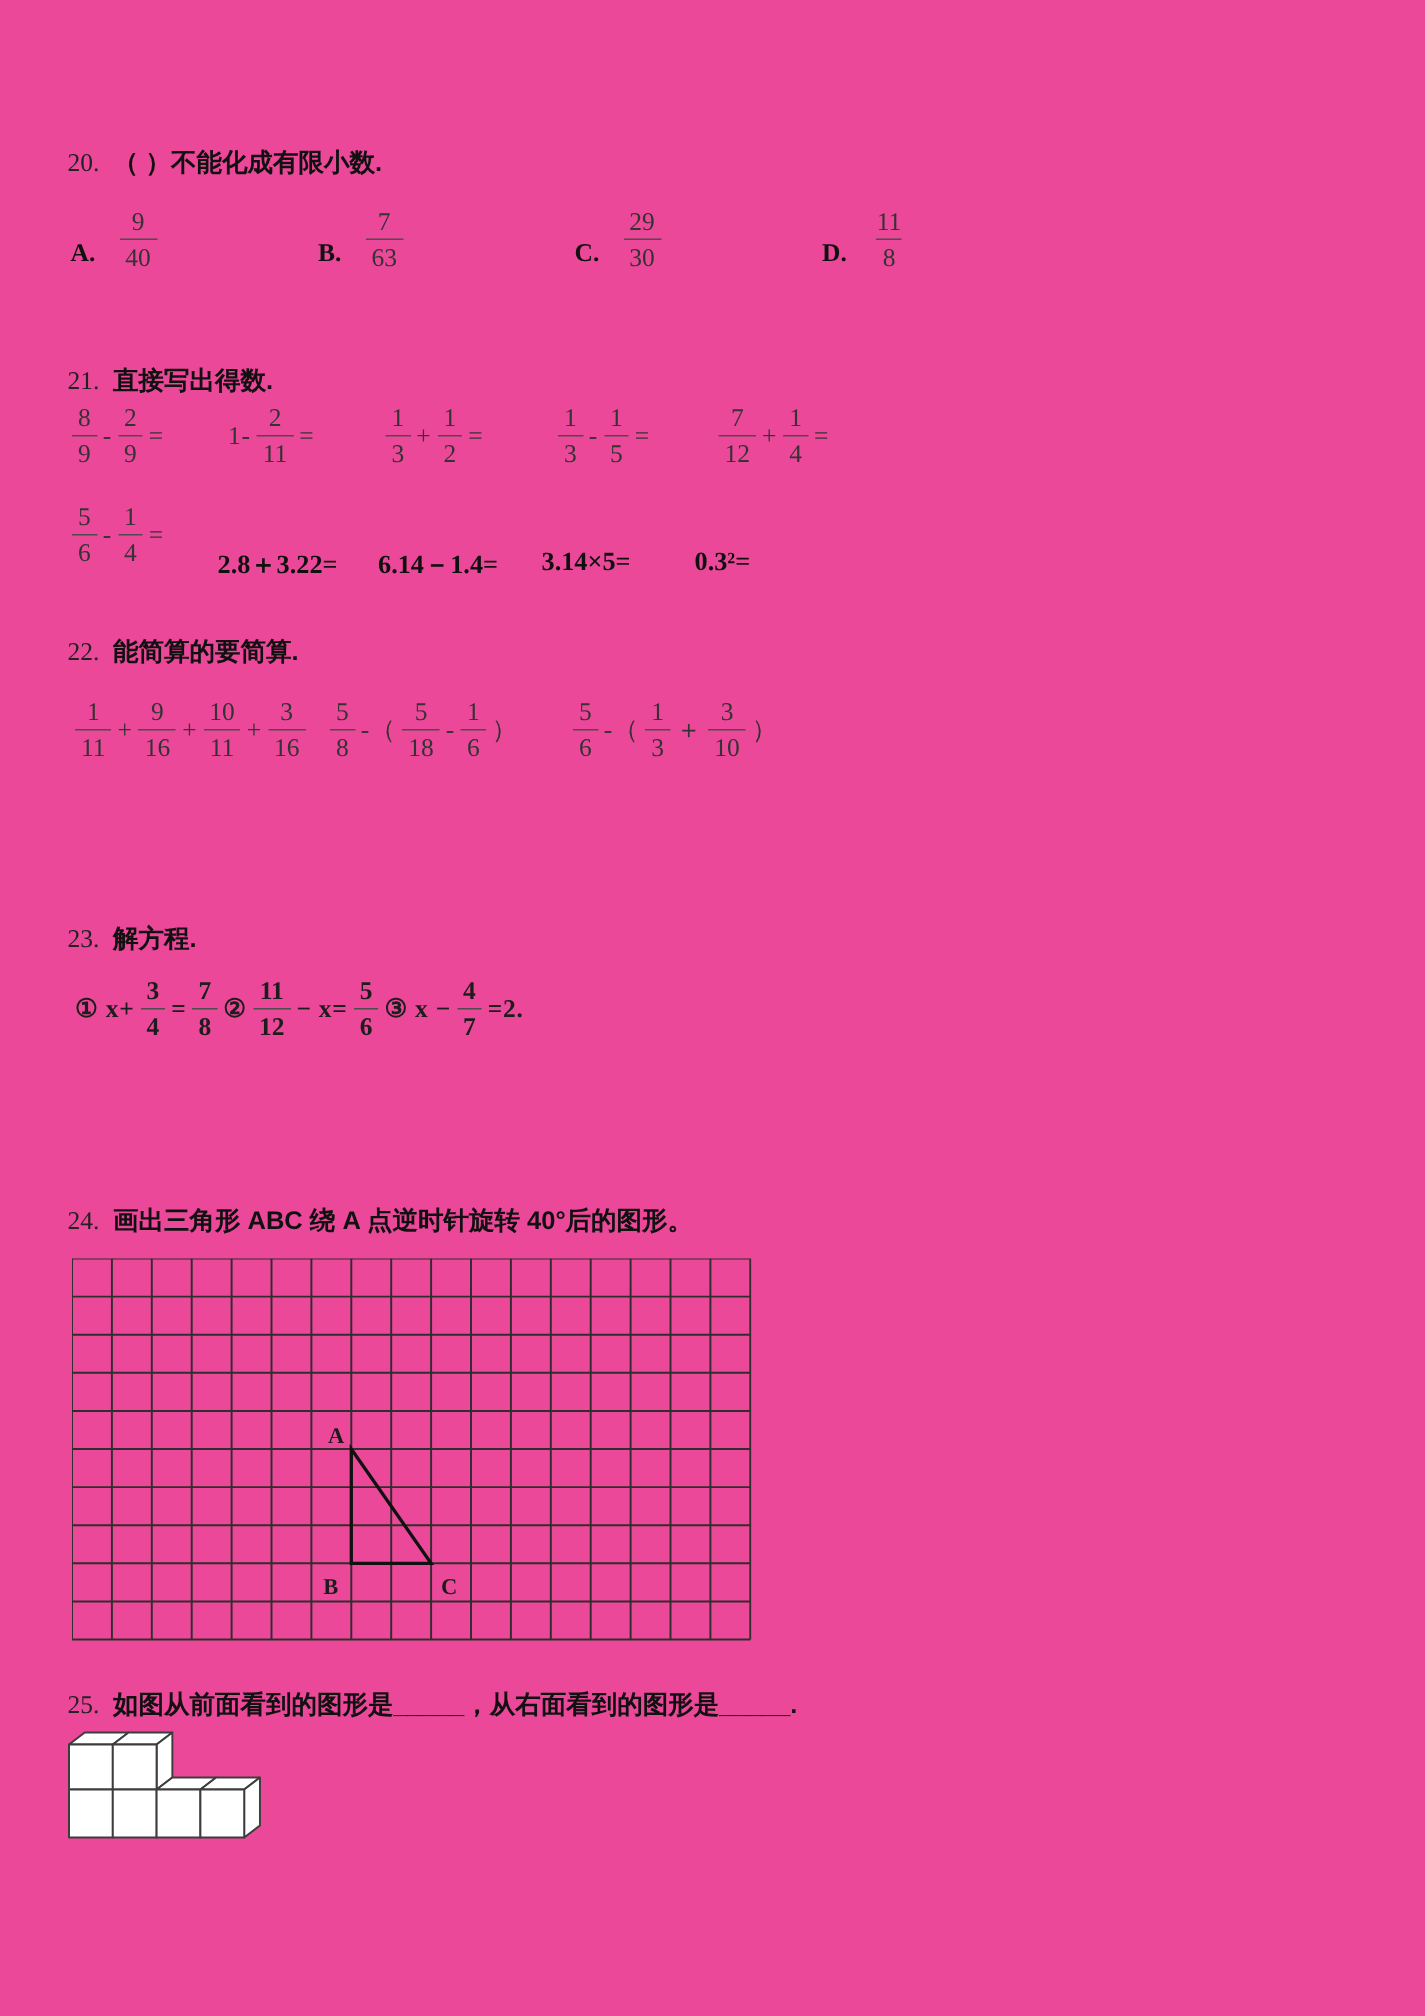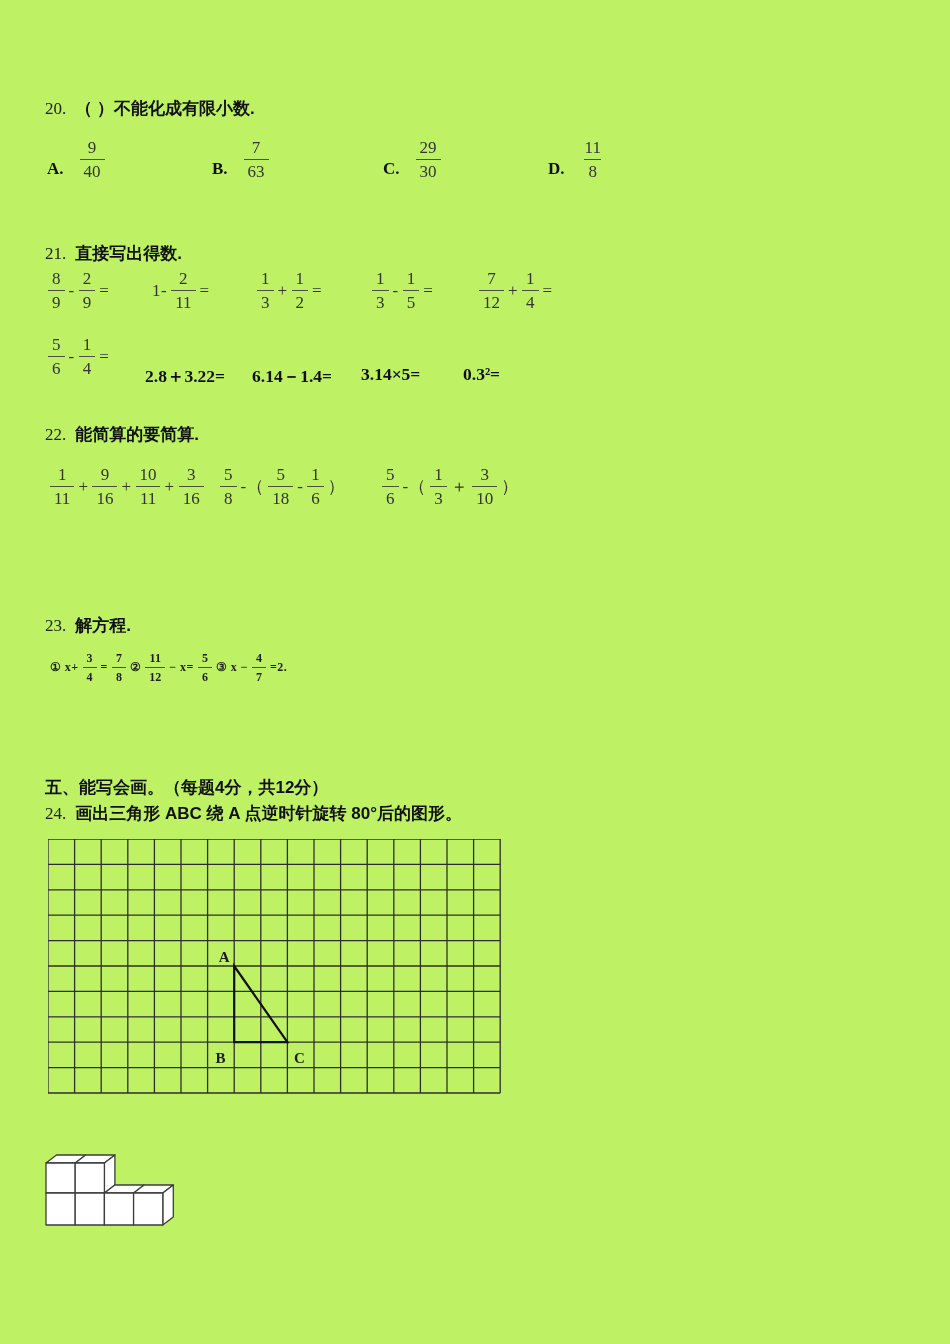--- a/index.html
+++ b/index.html
@@ -1,36 +1,36 @@
 <!DOCTYPE html>
 <html><head>
 <meta charset="utf-8">
 <style>
   html,body{margin:0;padding:0;background:#fff;}
   .page{
     position:relative;
     width:950px;height:1344px;
-    background:#bef264;
+    background:#ec4899;
     font-family:"Liberation Sans",sans-serif;
     color:#1a1a1a;
     overflow:hidden;
   }
   .abs{position:absolute;}
   .line{font-size:17px;line-height:20px;white-space:nowrap;}
   .qnum{font-family:"Liberation Serif",serif;font-weight:normal;color:#222;margin-right:9px;}
   .qtext{font-weight:bold;color:#111;}
   .sec-title{font-size:17px;line-height:21px;font-weight:bold;color:#111;white-space:nowrap;}
 
   
   .math{
     display:flex;align-items:center;
     font-family:"Liberation Serif",serif;
     font-size:17px;color:#333;white-space:nowrap;
   }
-  .math.bold{font-weight:bold;color:#1d1d1d;font-size:12px;}
+  .math.bold{font-weight:bold;color:#1d1d1d;font-size:17px;}
   .frac{display:inline-flex;flex-direction:column;align-items:center;margin:0 2px;line-height:1;}
   .fnum{display:block;padding:0 4px 3px;}
   .fden{display:block;border-top:1.2px solid #4c4c4c;padding:3px 4px 0;}
   .mop{margin:0 2px;letter-spacing:0.5px;}
 
   
   .option{display:flex;align-items:flex-end;}
   .opt-label{
     font-family:"Liberation Serif",serif;font-weight:bold;
     font-size:17px;color:#111;margin-right:14px;padding-bottom:1px;
@@ -254,24 +254,23 @@
         <span class="fden">6</span>
       </span>
       <span class="mop">③ x − </span>
       <span class="frac">
         <span class="fnum">4</span>
         <span class="fden">7</span>
       </span>
       <span class="mop">=2.</span>
     </div>
 
-  <div class="abs sec-title" style="left:45px;top:777px">五、能写会画。（每题4分，共12分）</div>
 
   <div class="abs line" style="left:45px;top:804px">
-    <span class="qnum">24.</span><span class="qtext">画出三角形 ABC 绕 A 点逆时针旋转 80°后的图形。</span>
+    <span class="qnum">24.</span><span class="qtext">画出三角形 ABC 绕 A 点逆时针旋转 40°后的图形。</span>
   </div>
   <svg class="abs" style="left:48px;top:839px" width="453" height="255" viewBox="0 0 453 255">
       <line x1="0.0" y1="0" x2="0.0" y2="254" stroke="#2e2e2e" stroke-width="1.3"></line>
       <line x1="26.6" y1="0" x2="26.6" y2="254" stroke="#2e2e2e" stroke-width="1.3"></line>
       <line x1="53.2" y1="0" x2="53.2" y2="254" stroke="#2e2e2e" stroke-width="1.3"></line>
       <line x1="79.8" y1="0" x2="79.8" y2="254" stroke="#2e2e2e" stroke-width="1.3"></line>
       <line x1="106.4" y1="0" x2="106.4" y2="254" stroke="#2e2e2e" stroke-width="1.3"></line>
       <line x1="133.0" y1="0" x2="133.0" y2="254" stroke="#2e2e2e" stroke-width="1.3"></line>
       <line x1="159.6" y1="0" x2="159.6" y2="254" stroke="#2e2e2e" stroke-width="1.3"></line>
       <line x1="186.2" y1="0" x2="186.2" y2="254" stroke="#2e2e2e" stroke-width="1.3"></line>
@@ -295,20 +294,23 @@
       <line x1="0" y1="177.8" x2="452.20000000000005" y2="177.8" stroke="#2e2e2e" stroke-width="1.3"></line>
       <line x1="0" y1="203.2" x2="452.20000000000005" y2="203.2" stroke="#2e2e2e" stroke-width="1.3"></line>
       <line x1="0" y1="228.6" x2="452.20000000000005" y2="228.6" stroke="#2e2e2e" stroke-width="1.3"></line>
       <line x1="0" y1="254.0" x2="452.20000000000005" y2="254.0" stroke="#2e2e2e" stroke-width="1.3"></line>
       <polygon points="186.2,127.0 186.2,203.2 239.4,203.2" fill="none" stroke="#111111" stroke-width="2.2" stroke-linejoin="miter"></polygon>
       <text x="176.1" y="123.1" text-anchor="middle" font-family="&quot;Liberation Serif&quot;,serif" font-size="15" font-weight="600" fill="#1c1c1c">A</text>
       <text x="172.6" y="223.9" text-anchor="middle" font-family="&quot;Liberation Serif&quot;,serif" font-size="15" font-weight="600" fill="#1c1c1c">B</text>
       <text x="251.4" y="223.9" text-anchor="middle" font-family="&quot;Liberation Serif&quot;,serif" font-size="15" font-weight="600" fill="#1c1c1c">C</text>
     </svg>
 
+  <div class="abs line" style="left:45px;top:1127px">
+    <span class="qnum">25.</span><span class="qtext">如图从前面看到的图形是_____，从右面看到的图形是_____.</span>
+  </div>
   <svg class="abs" style="left:45px;top:1152px" width="140" height="80" viewBox="0 0 140 80">
       <polygon points="1,11 30.2,11 40.7,3 11.5,3" fill="#ffffff" stroke="#3d3d3d" stroke-width="1.3" stroke-linejoin="round"></polygon>
       <polygon points="30.2,11 59.4,11 69.9,3 40.7,3" fill="#ffffff" stroke="#3d3d3d" stroke-width="1.3" stroke-linejoin="round"></polygon>
       <polygon points="59.4,11 69.9,3 69.9,33 59.4,41" fill="#ffffff" stroke="#3d3d3d" stroke-width="1.3" stroke-linejoin="round"></polygon>
       <polygon points="59.4,41 88.6,41 99.1,33 69.9,33" fill="#ffffff" stroke="#3d3d3d" stroke-width="1.3" stroke-linejoin="round"></polygon>
       <polygon points="88.6,41 117.8,41 128.3,33 99.1,33" fill="#ffffff" stroke="#3d3d3d" stroke-width="1.3" stroke-linejoin="round"></polygon>
       <polygon points="117.8,41 128.3,33 128.3,65 117.8,73" fill="#ffffff" stroke="#3d3d3d" stroke-width="1.3" stroke-linejoin="round"></polygon>
       <polygon points="1,11 30.2,11 30.2,41 1,41" fill="#ffffff" stroke="#3d3d3d" stroke-width="1.3" stroke-linejoin="round"></polygon>
       <polygon points="30.2,11 59.4,11 59.4,41 30.2,41" fill="#ffffff" stroke="#3d3d3d" stroke-width="1.3" stroke-linejoin="round"></polygon>
       <polygon points="1,41 30.2,41 30.2,73 1,73" fill="#ffffff" stroke="#3d3d3d" stroke-width="1.3" stroke-linejoin="round"></polygon>

